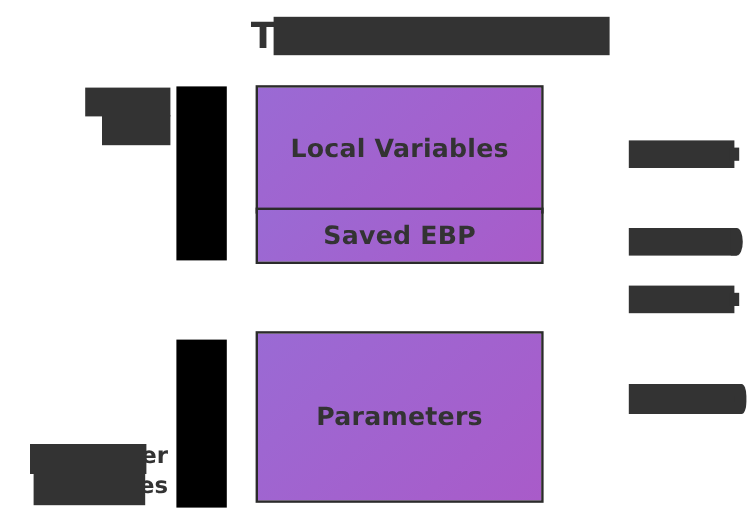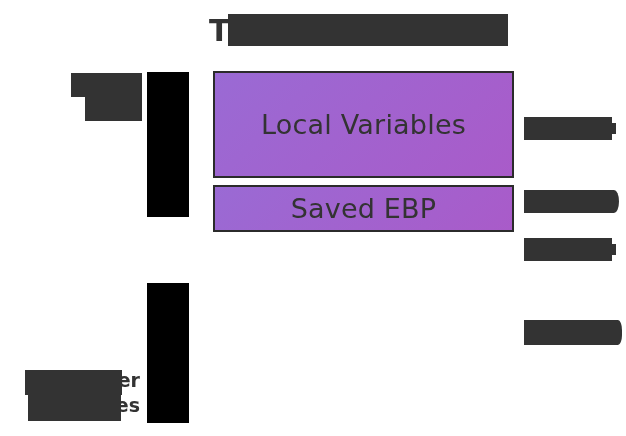--- a/index.html
+++ b/index.html
@@ -53,40 +53,40 @@
   .frame {
     position: absolute;
     left: 213px;
     top: 71px;
     width: 301px;
     height: 348px;
   }
   .seg {
     position: absolute;
     left: 0;
-    width: 301px;
+    width: 240px;
     box-sizing: border-box;
     border: 2px solid #2b2b2b;
     background-image: linear-gradient(135deg, #9a6ad4 0%, #a95bc9 100%);
     display: flex;
     align-items: center;
     justify-content: center;
     color: #333333;
-    font-weight: 400;
-    font-size: 27px;
+    font-weight: 700;
+    font-size: 21px;
     letter-spacing: 0.2px;
   }
   .seg-label {
     display: block;
     text-align: center;
     line-height: 1;
   }
 
   .seg-local   { top: 0px;   height: 107px; }
-  .seg-ebp     { top: 114px; height: 47px;  }
+  .seg-ebp     { top: 102px; height: 47px;  }
   .seg-ret     { top: 154px; height: 51px;  }
   .seg-params  { top: 205px; height: 143px; }
 
   
   .left-label {
     position: absolute;
     color: #333333;
     font-weight: 700;
     font-size: 19px;
     line-height: 25px;
@@ -188,20 +188,23 @@
 
     <div class="seg seg-local">
       <span class="seg-label">Local Variables</span>
     </div>
 
     <div class="seg seg-ebp">
       <span class="seg-label">Saved EBP</span>
     </div>
 
 
+    <div class="seg seg-params">
+      <span class="seg-label">Parameters</span>
+    </div>
 
   </div>
 
   <div class="right-redaction rr-1"></div>
   <div class="right-redaction rr-2"></div>
   <div class="right-redaction rr-3"></div>
   <div class="right-redaction rr-4"></div>
 
 </div>
 

